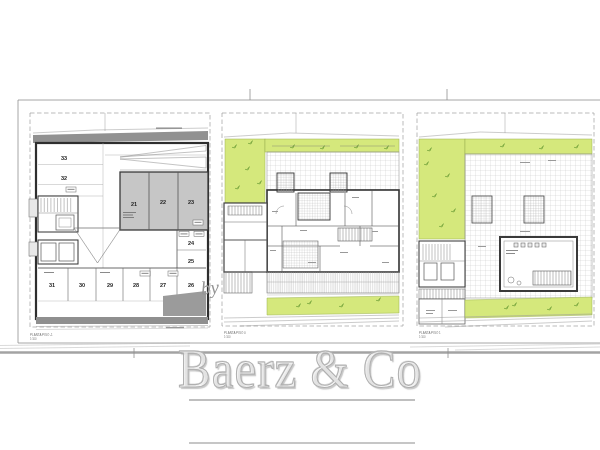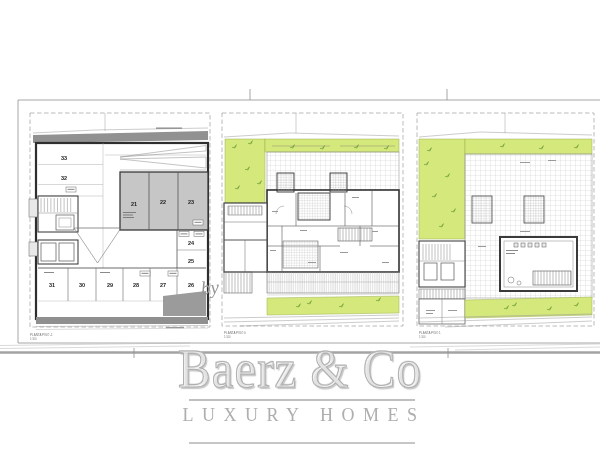--- a/index.html
+++ b/index.html
@@ -345,15 +345,14 @@
       <line x1="445" y1="327" x2="592" y2="321"></line>
     </g>
     <text class="ptitle" x="419" y="334">PLANTA PISO 1</text>
     <text class="pscale" x="419" y="338">1:100</text>
   </g>
 </svg>
 
   <div class="wm-by">by</div>
   <div class="wm-brand">Baerz &amp; Co</div>
   <div class="wm-line wm-line1"></div>
-  <div class="wm-tagline">LUXURY HOMES</div>
   <div class="wm-line wm-line2"></div>
 </div>
 
 </body></html>

